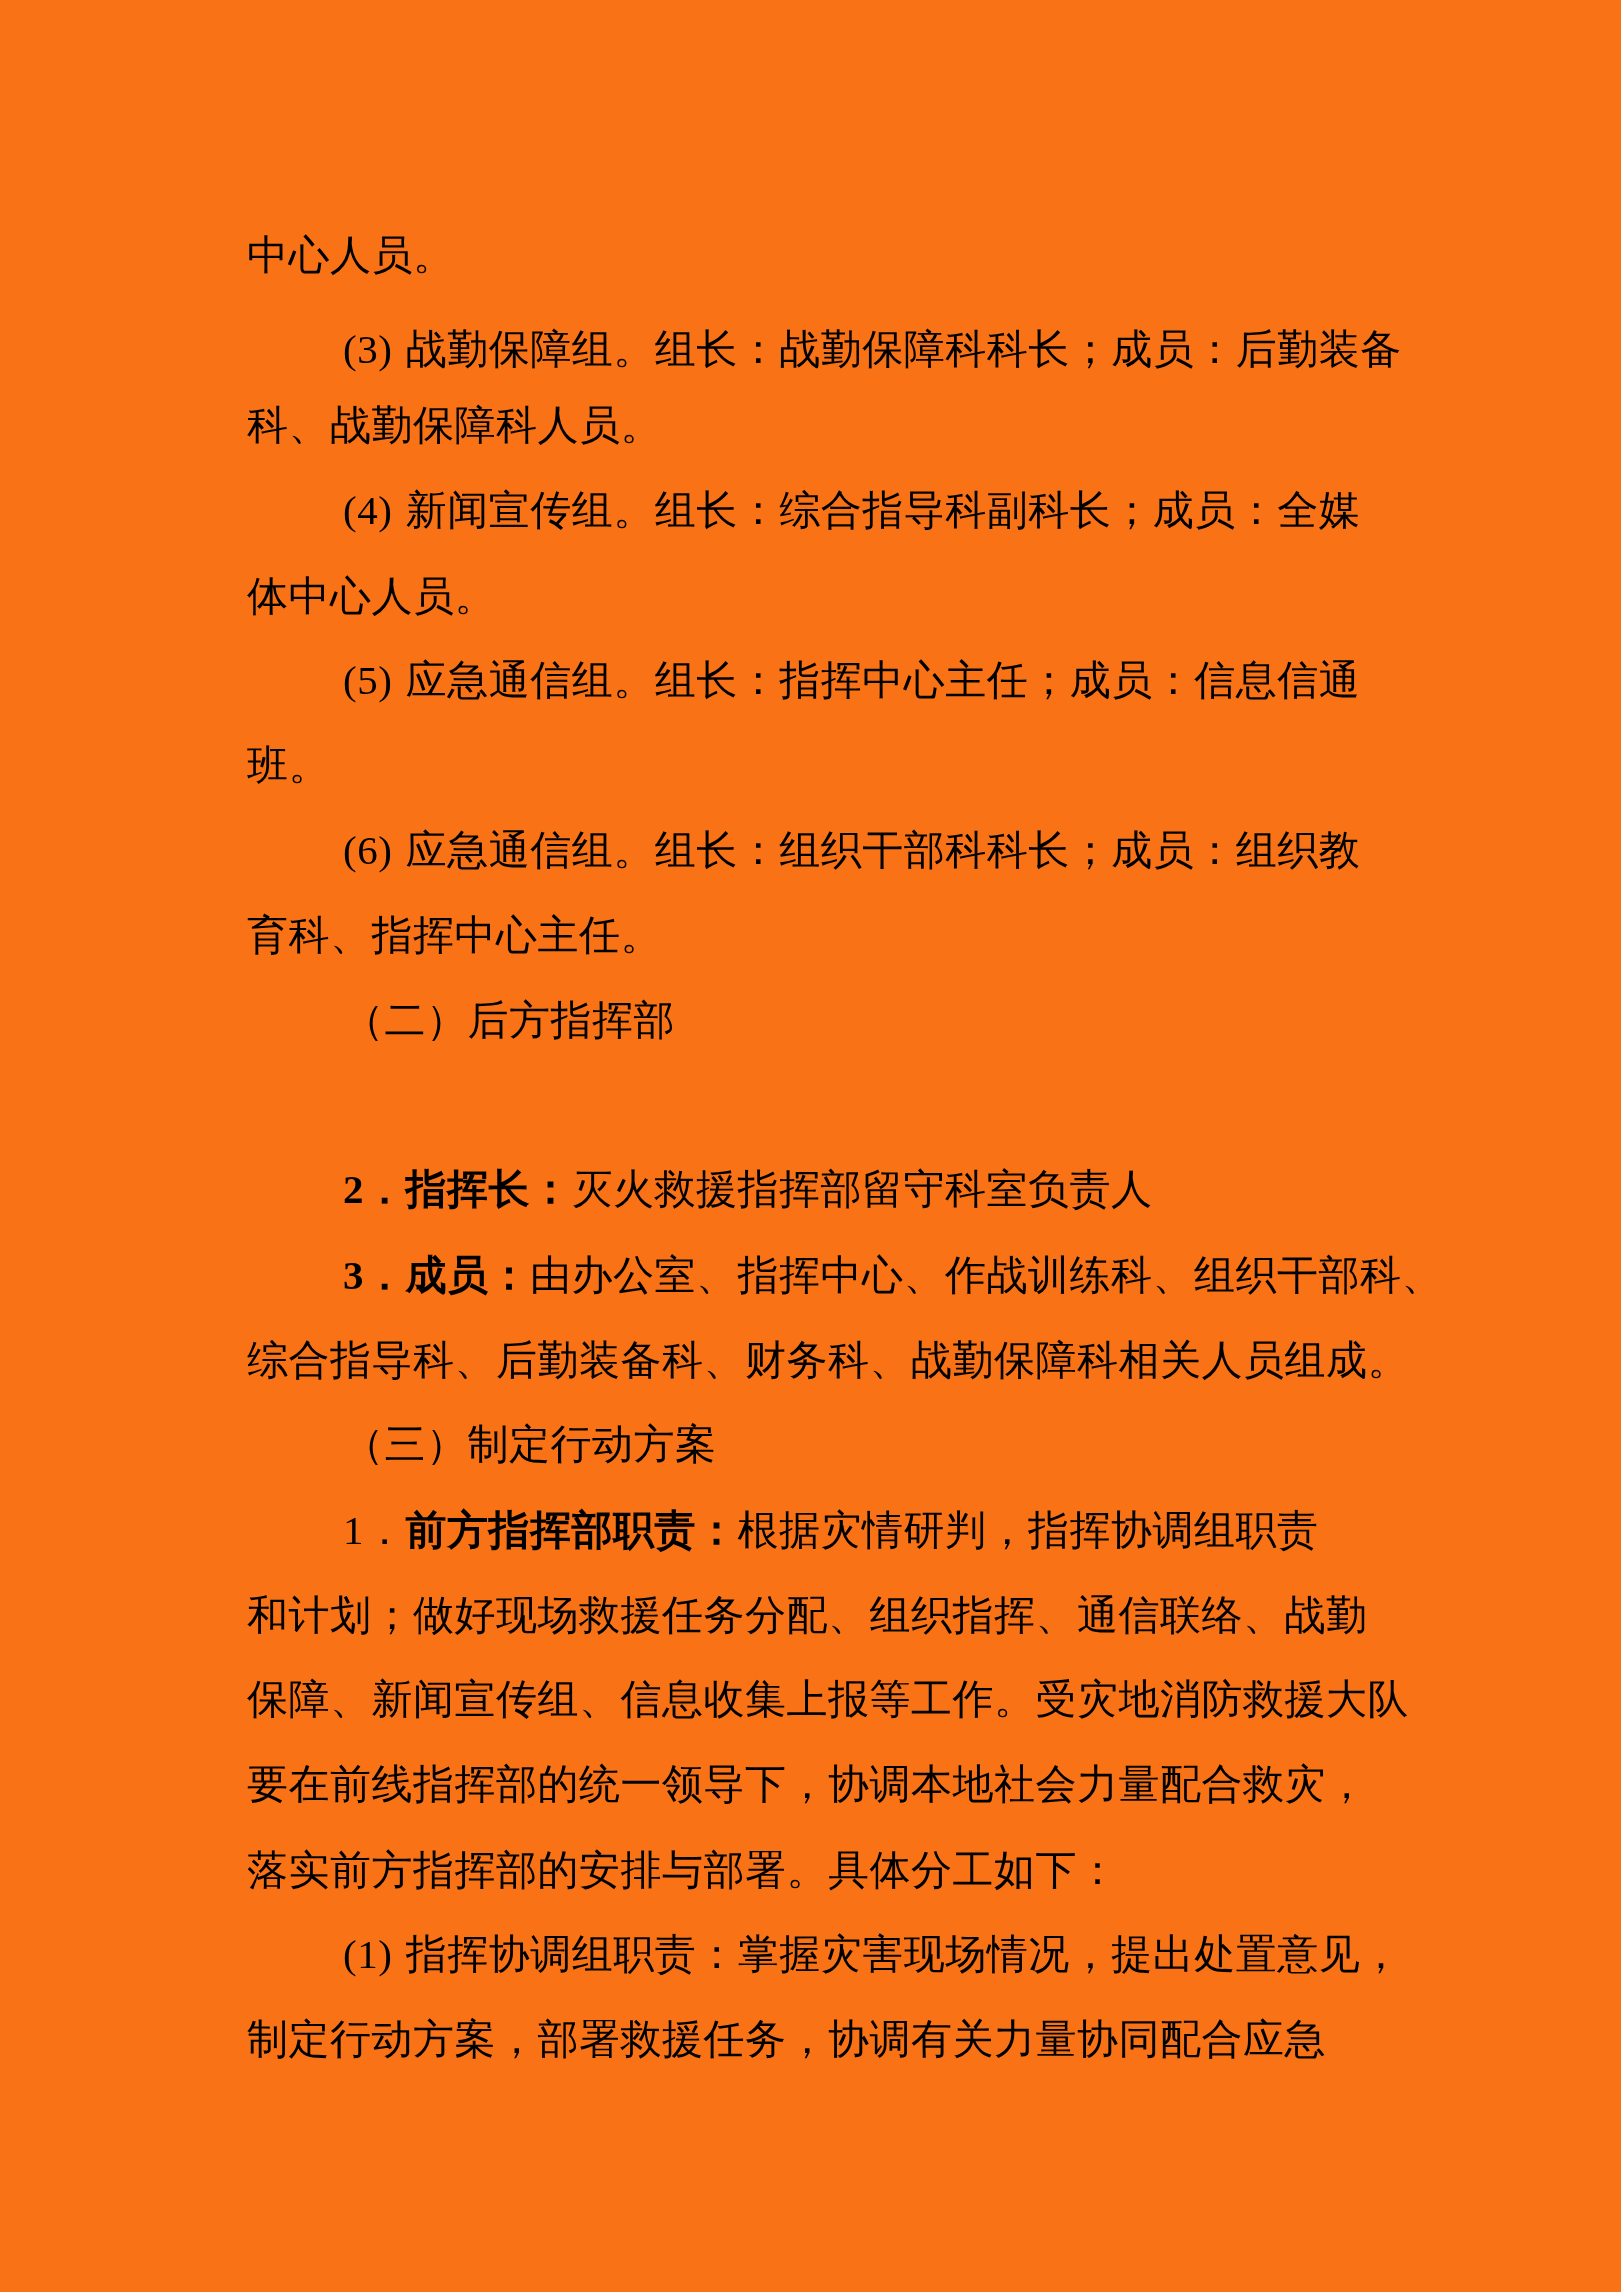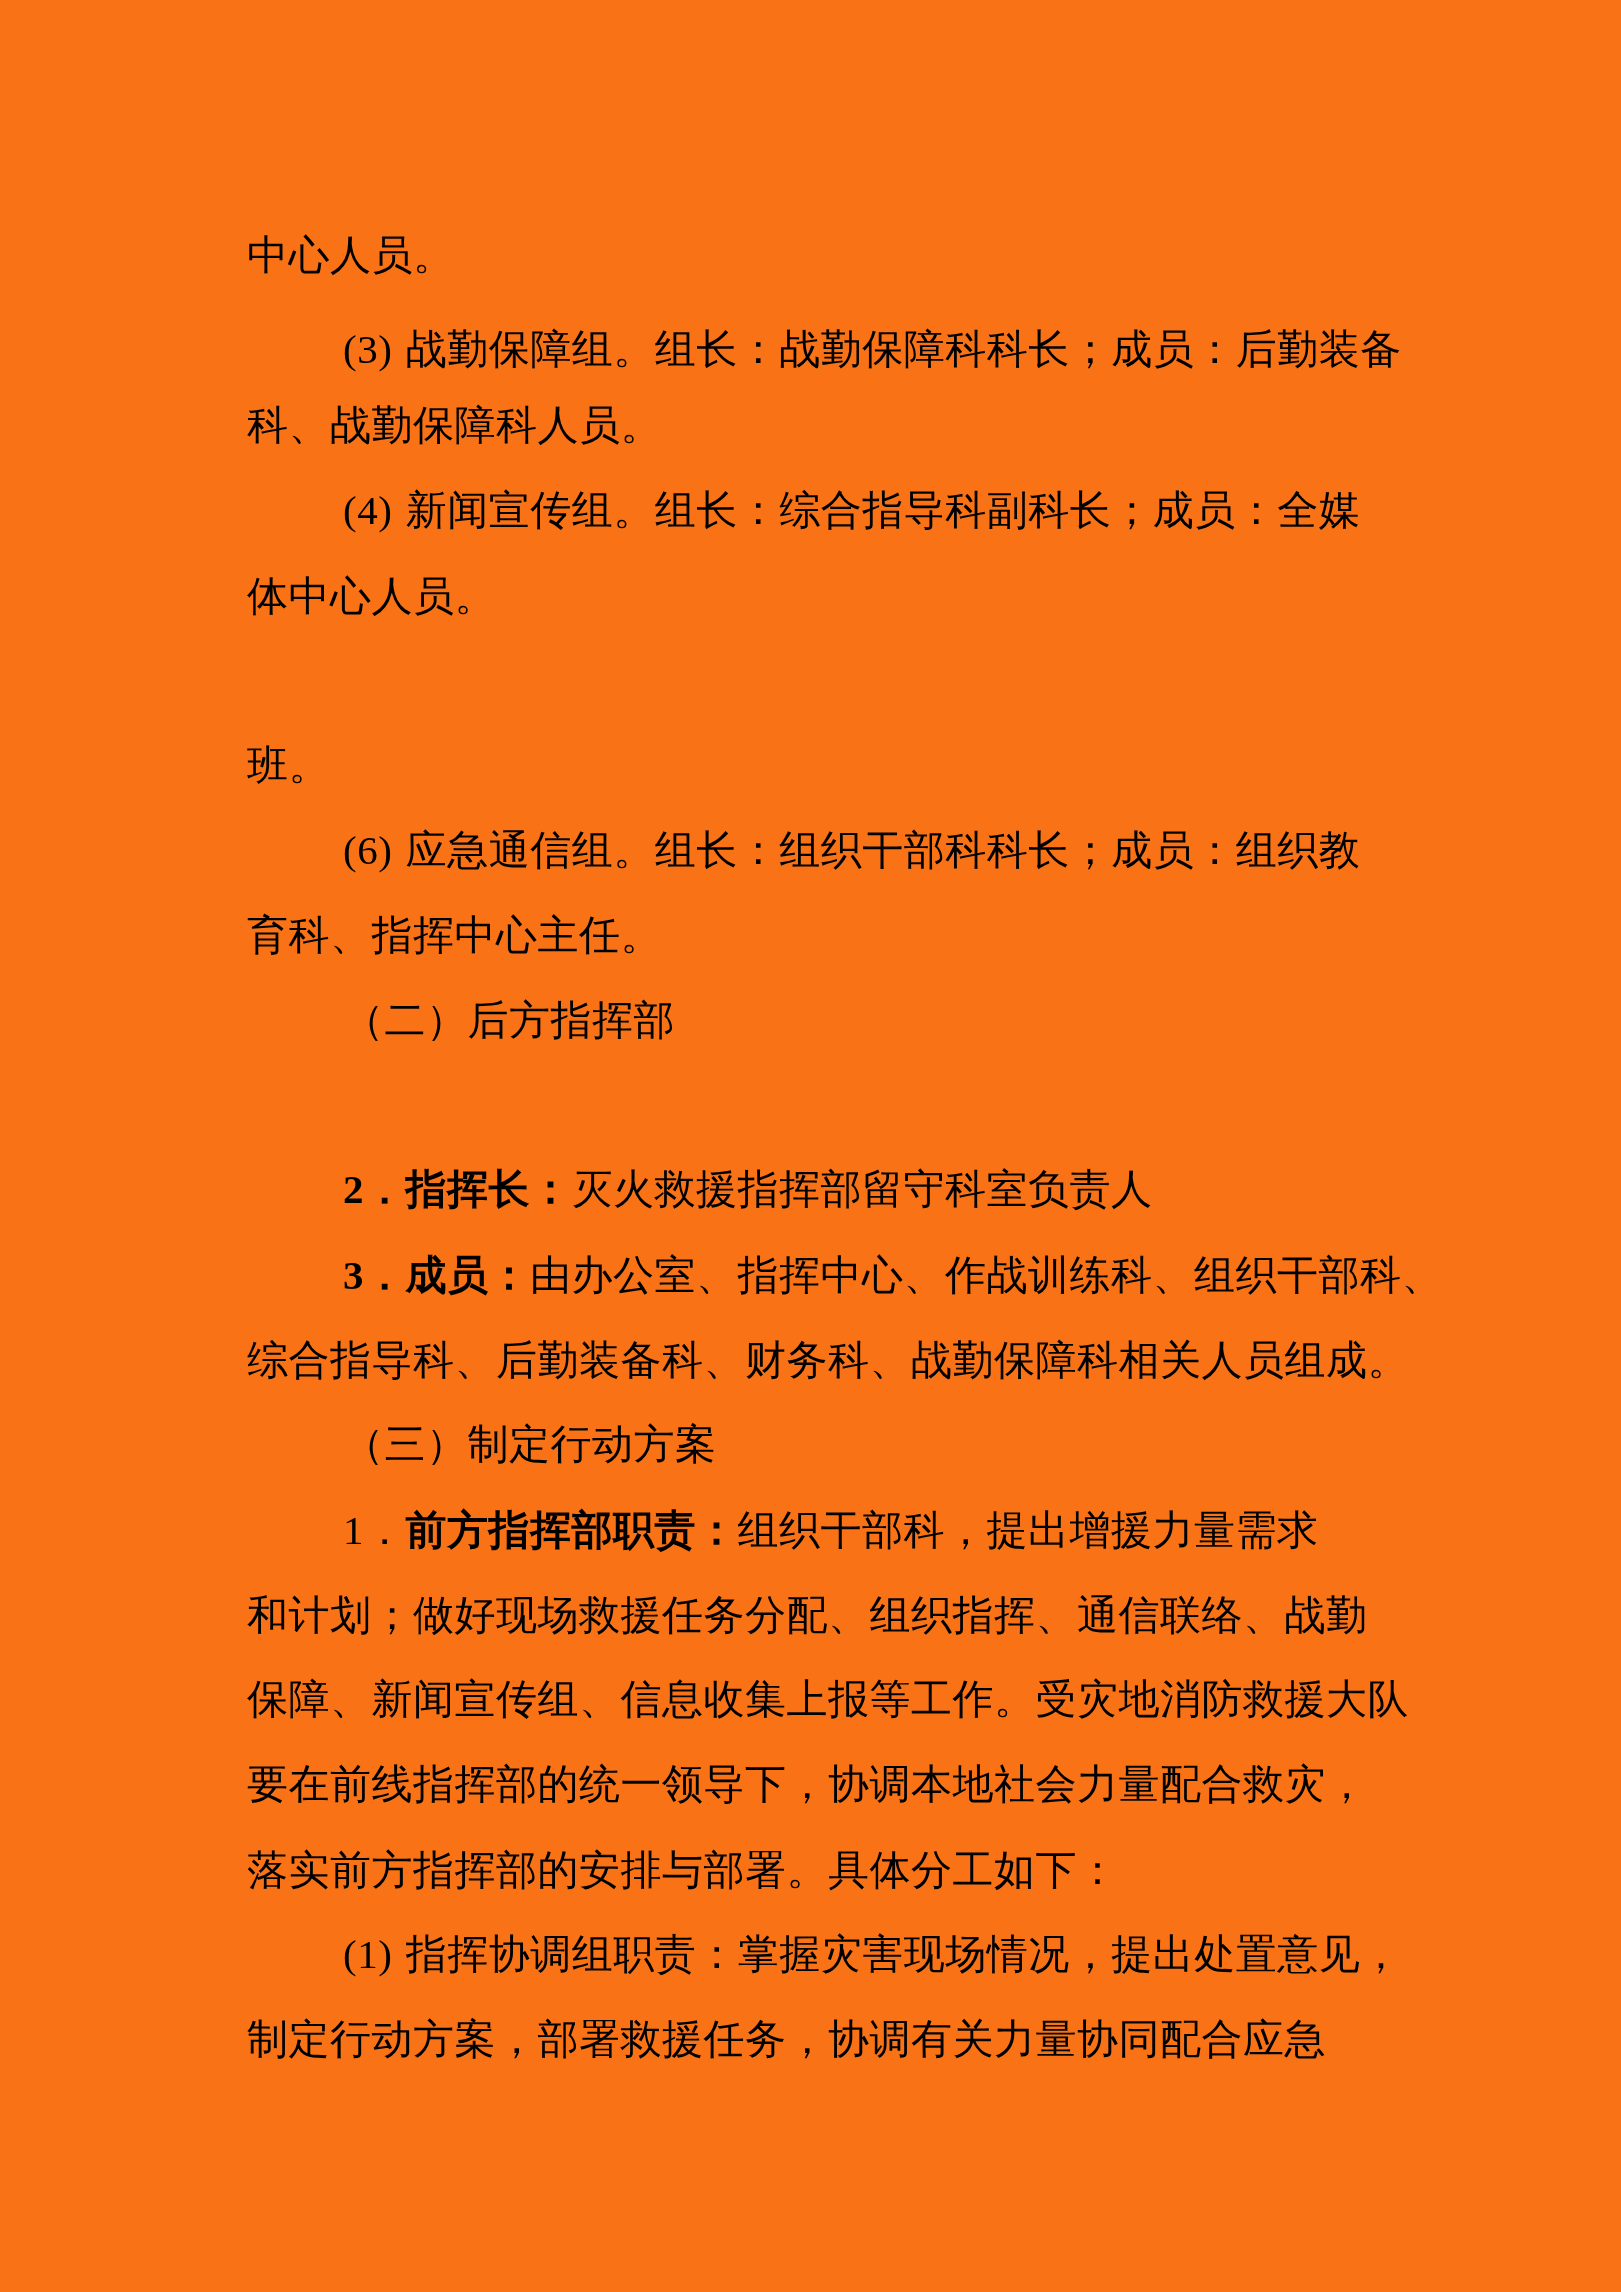--- a/index.html
+++ b/index.html
@@ -20,39 +20,40 @@
   <div class="line" style="top:226px"><span>中心人员。</span></div>
 
   <div class="line ind1" style="top:320px"><span class="num">(3)</span><span> 战勤保障组。组长：战勤保障科科长；成员：后勤装备</span></div>
 
   <div class="line" style="top:396px"><span>科、战勤保障科人员。</span></div>
 
   <div class="line ind1" style="top:481px"><span class="num">(4)</span><span> 新闻宣传组。组长：综合指导科副科长；成员：全媒</span></div>
 
   <div class="line" style="top:567px"><span>体中心人员。</span></div>
 
+  <div class="line ind1" style="top:651px"><span class="num">(5)</span><span> 应急通信组。组长：指挥中心主任；成员：信息信通</span></div>
 
   <div class="line" style="top:736px"><span>班。</span></div>
 
   <div class="line ind1" style="top:821px"><span class="num">(6)</span><span> 应急通信组。组长：组织干部科科长；成员：组织教</span></div>
 
   <div class="line" style="top:906px"><span>育科、指挥中心主任。</span></div>
 
   <div class="line ind1" style="top:991px"><span>（二）后方指挥部</span></div>
 
 
   <div class="line ind1" style="top:1160px"><span class="num b">2．</span><span class="b">指挥长：</span><span>灭火救援指挥部留守科室负责人</span></div>
 
   <div class="line ind1" style="top:1246px"><span class="num b">3．</span><span class="b">成员：</span><span>由办公室、指挥中心、作战训练科、组织干部科、</span></div>
 
   <div class="line" style="top:1331px"><span>综合指导科、后勤装备科、财务科、战勤保障科相关人员组成。</span></div>
 
   <div class="line ind1" style="top:1415px"><span>（三）制定行动方案</span></div>
 
-  <div class="line ind1" style="top:1501px"><span class="num">1．</span><span class="b">前方指挥部职责：</span><span>组织干部科，提出增援力量需求</span></div>
+  <div class="line ind1" style="top:1501px"><span class="num">1．</span><span class="b">前方指挥部职责：</span><span>根据灾情研判，指挥协调组职责</span></div>
 
   <div class="line" style="top:1586px"><span>和计划；做好现场救援任务分配、组织指挥、通信联络、战勤</span></div>
 
   <div class="line" style="top:1670px"><span>保障、新闻宣传组、信息收集上报等工作。受灾地消防救援大队</span></div>
 
   <div class="line" style="top:1755px"><span>要在前线指挥部的统一领导下，协调本地社会力量配合救灾，</span></div>
 
   <div class="line" style="top:1841px"><span>落实前方指挥部的安排与部署。具体分工如下：</span></div>
 
   <div class="line ind1" style="top:1925px"><span class="num">(1)</span><span> 指挥协调组职责：掌握灾害现场情况，提出处置意见，</span></div>

